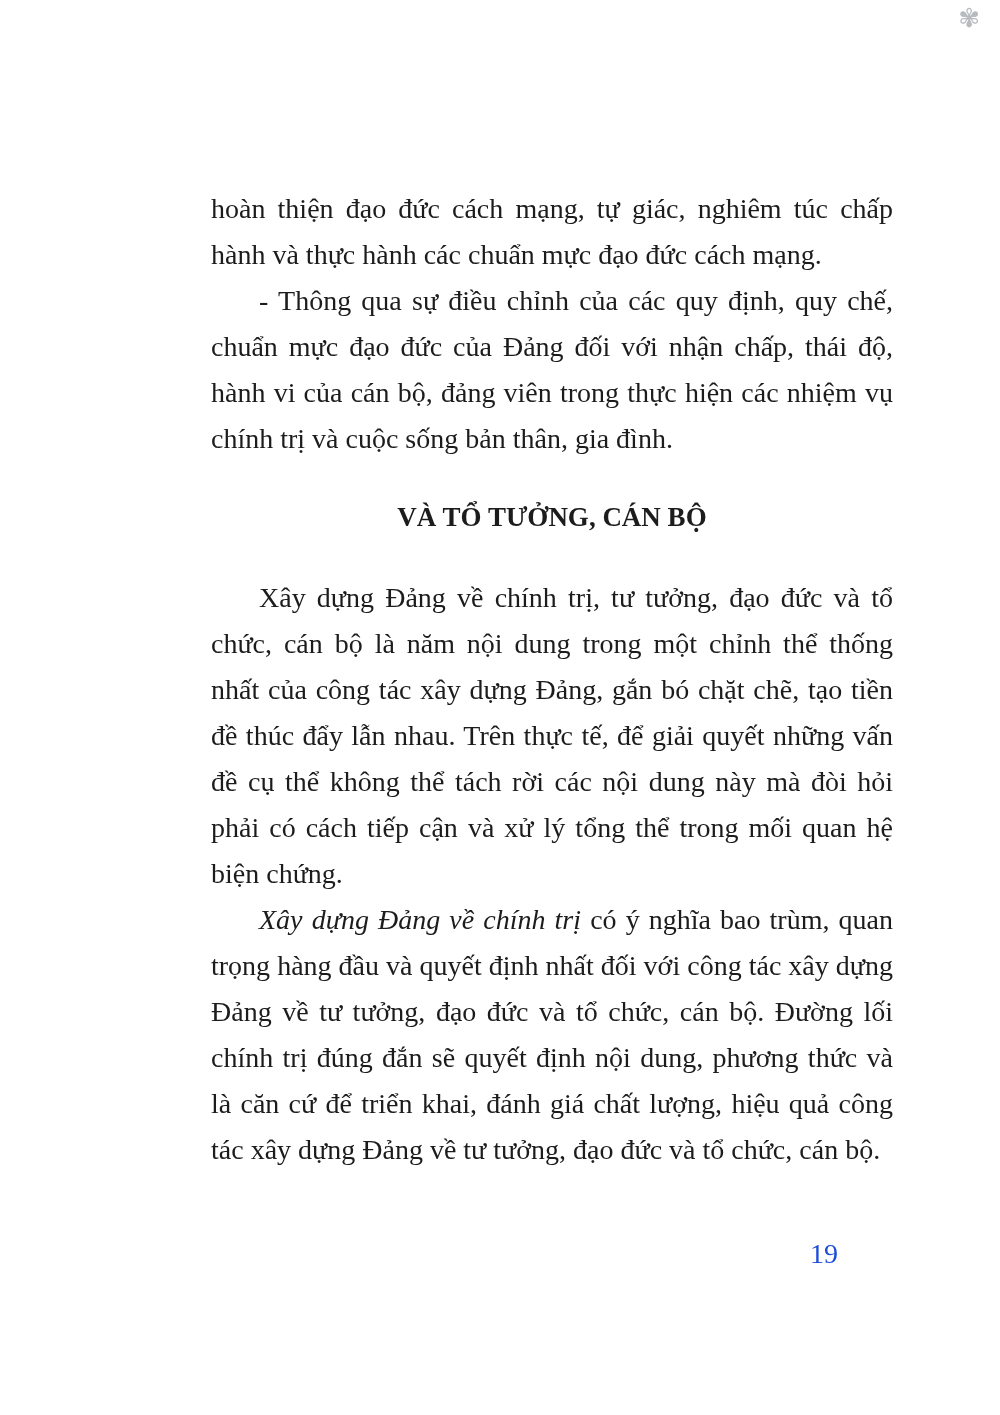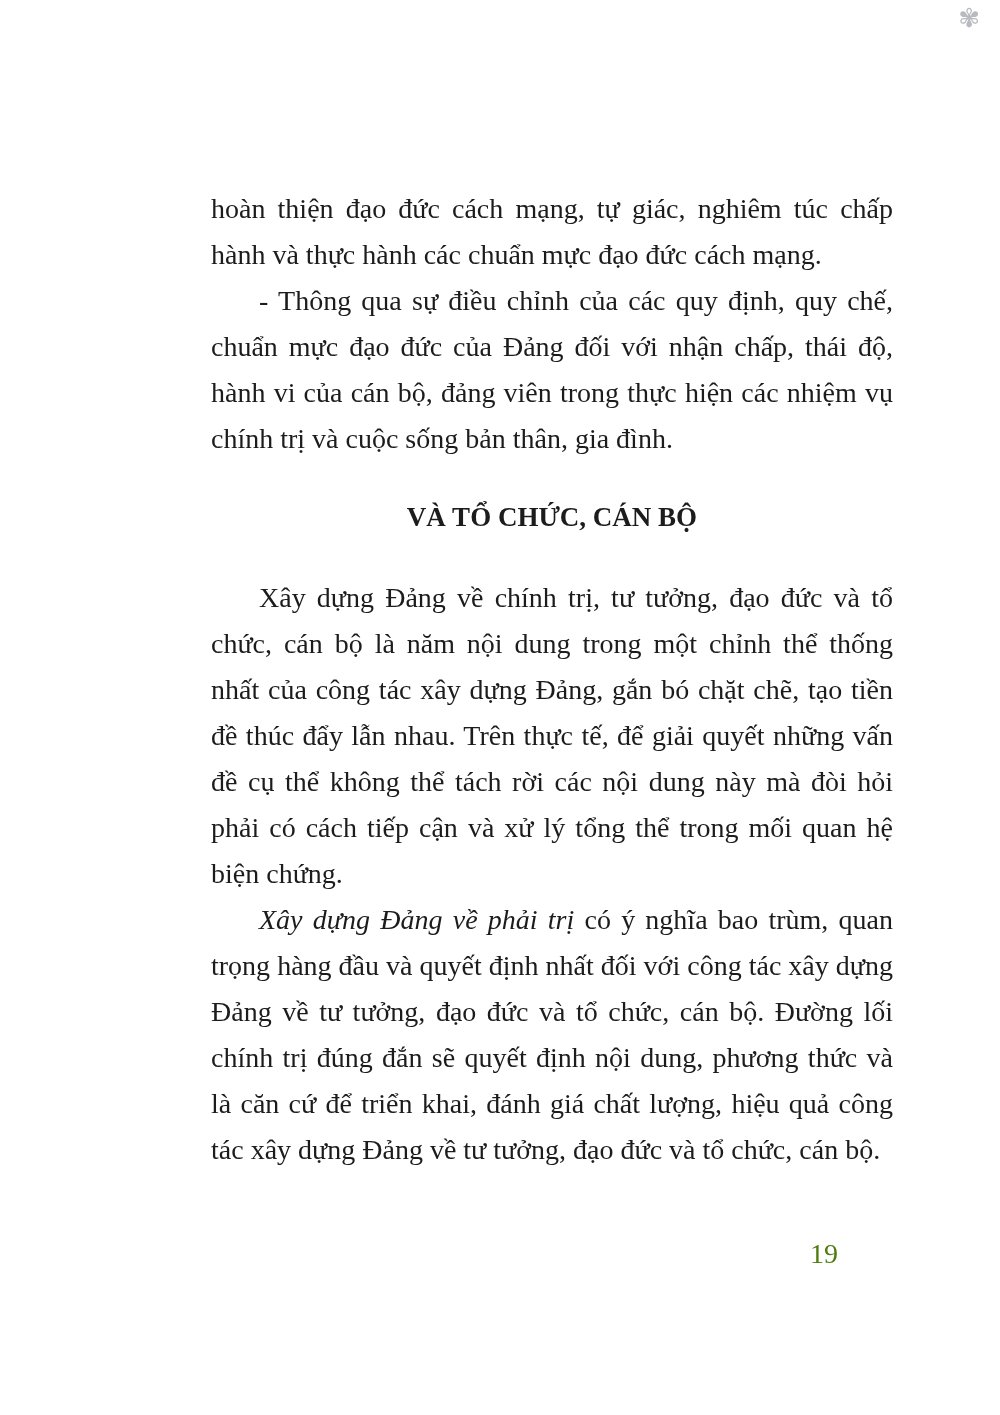--- a/index.html
+++ b/index.html
@@ -54,43 +54,43 @@
     display: block;
   }
   .italic {
     font-style: italic;
   }
   .page-number {
     position: absolute;
     top: 1238px;
     right: 162px;
     font-size: 28px;
-    color: #4d7c0f;
+    color: #1d4ed8;
   }
 </style>
 </head>
 <body>
 
 <div class="page">
 
   <span class="corner-ornament">✾</span>
 
   <div class="content">
 
     <p class="no-indent">hoàn thiện đạo đức cách mạng, tự giác, nghiêm túc chấp hành và thực hành các chuẩn mực đạo đức cách mạng.</p>
 
     <p>- Thông qua sự điều chỉnh của các quy định, quy chế, chuẩn mực đạo đức của Đảng đối với nhận chấp, thái độ, hành vi của cán bộ, đảng viên trong thực hiện các nhiệm vụ chính trị và cuộc sống bản thân, gia đình.</p>
 
     <h2 class="heading">
-      <span class="hline">VÀ TỔ CHỨC, CÁN BỘ</span>
+      <span class="hline">VÀ TỔ TƯỞNG, CÁN BỘ</span>
     </h2>
 
     <p>Xây dựng Đảng về chính trị, tư tưởng, đạo đức và tổ chức, cán bộ là năm nội dung trong một chỉnh thể thống nhất của công tác xây dựng Đảng, gắn bó chặt chẽ, tạo tiền đề thúc đẩy lẫn nhau. Trên thực tế, để giải quyết những vấn đề cụ thể không thể tách rời các nội dung này mà đòi hỏi phải có cách tiếp cận và xử lý tổng thể trong mối quan hệ biện chứng.</p>
 
     <p>
-      <span class="italic">Xây dựng Đảng về phải trị</span><span> có ý nghĩa bao trùm, quan trọng hàng đầu và quyết định nhất đối với công tác xây dựng Đảng về tư tưởng, đạo đức và tổ chức, cán bộ. Đường lối chính trị đúng đắn sẽ quyết định nội dung, phương thức và là căn cứ để triển khai, đánh giá chất lượng, hiệu quả công tác xây dựng Đảng về tư tưởng, đạo đức và tổ chức, cán bộ.</span>
+      <span class="italic">Xây dựng Đảng về chính trị</span><span> có ý nghĩa bao trùm, quan trọng hàng đầu và quyết định nhất đối với công tác xây dựng Đảng về tư tưởng, đạo đức và tổ chức, cán bộ. Đường lối chính trị đúng đắn sẽ quyết định nội dung, phương thức và là căn cứ để triển khai, đánh giá chất lượng, hiệu quả công tác xây dựng Đảng về tư tưởng, đạo đức và tổ chức, cán bộ.</span>
     </p>
 
   </div>
 
   <div class="page-number">19</div>
 
 </div>
 
 </body></html>

